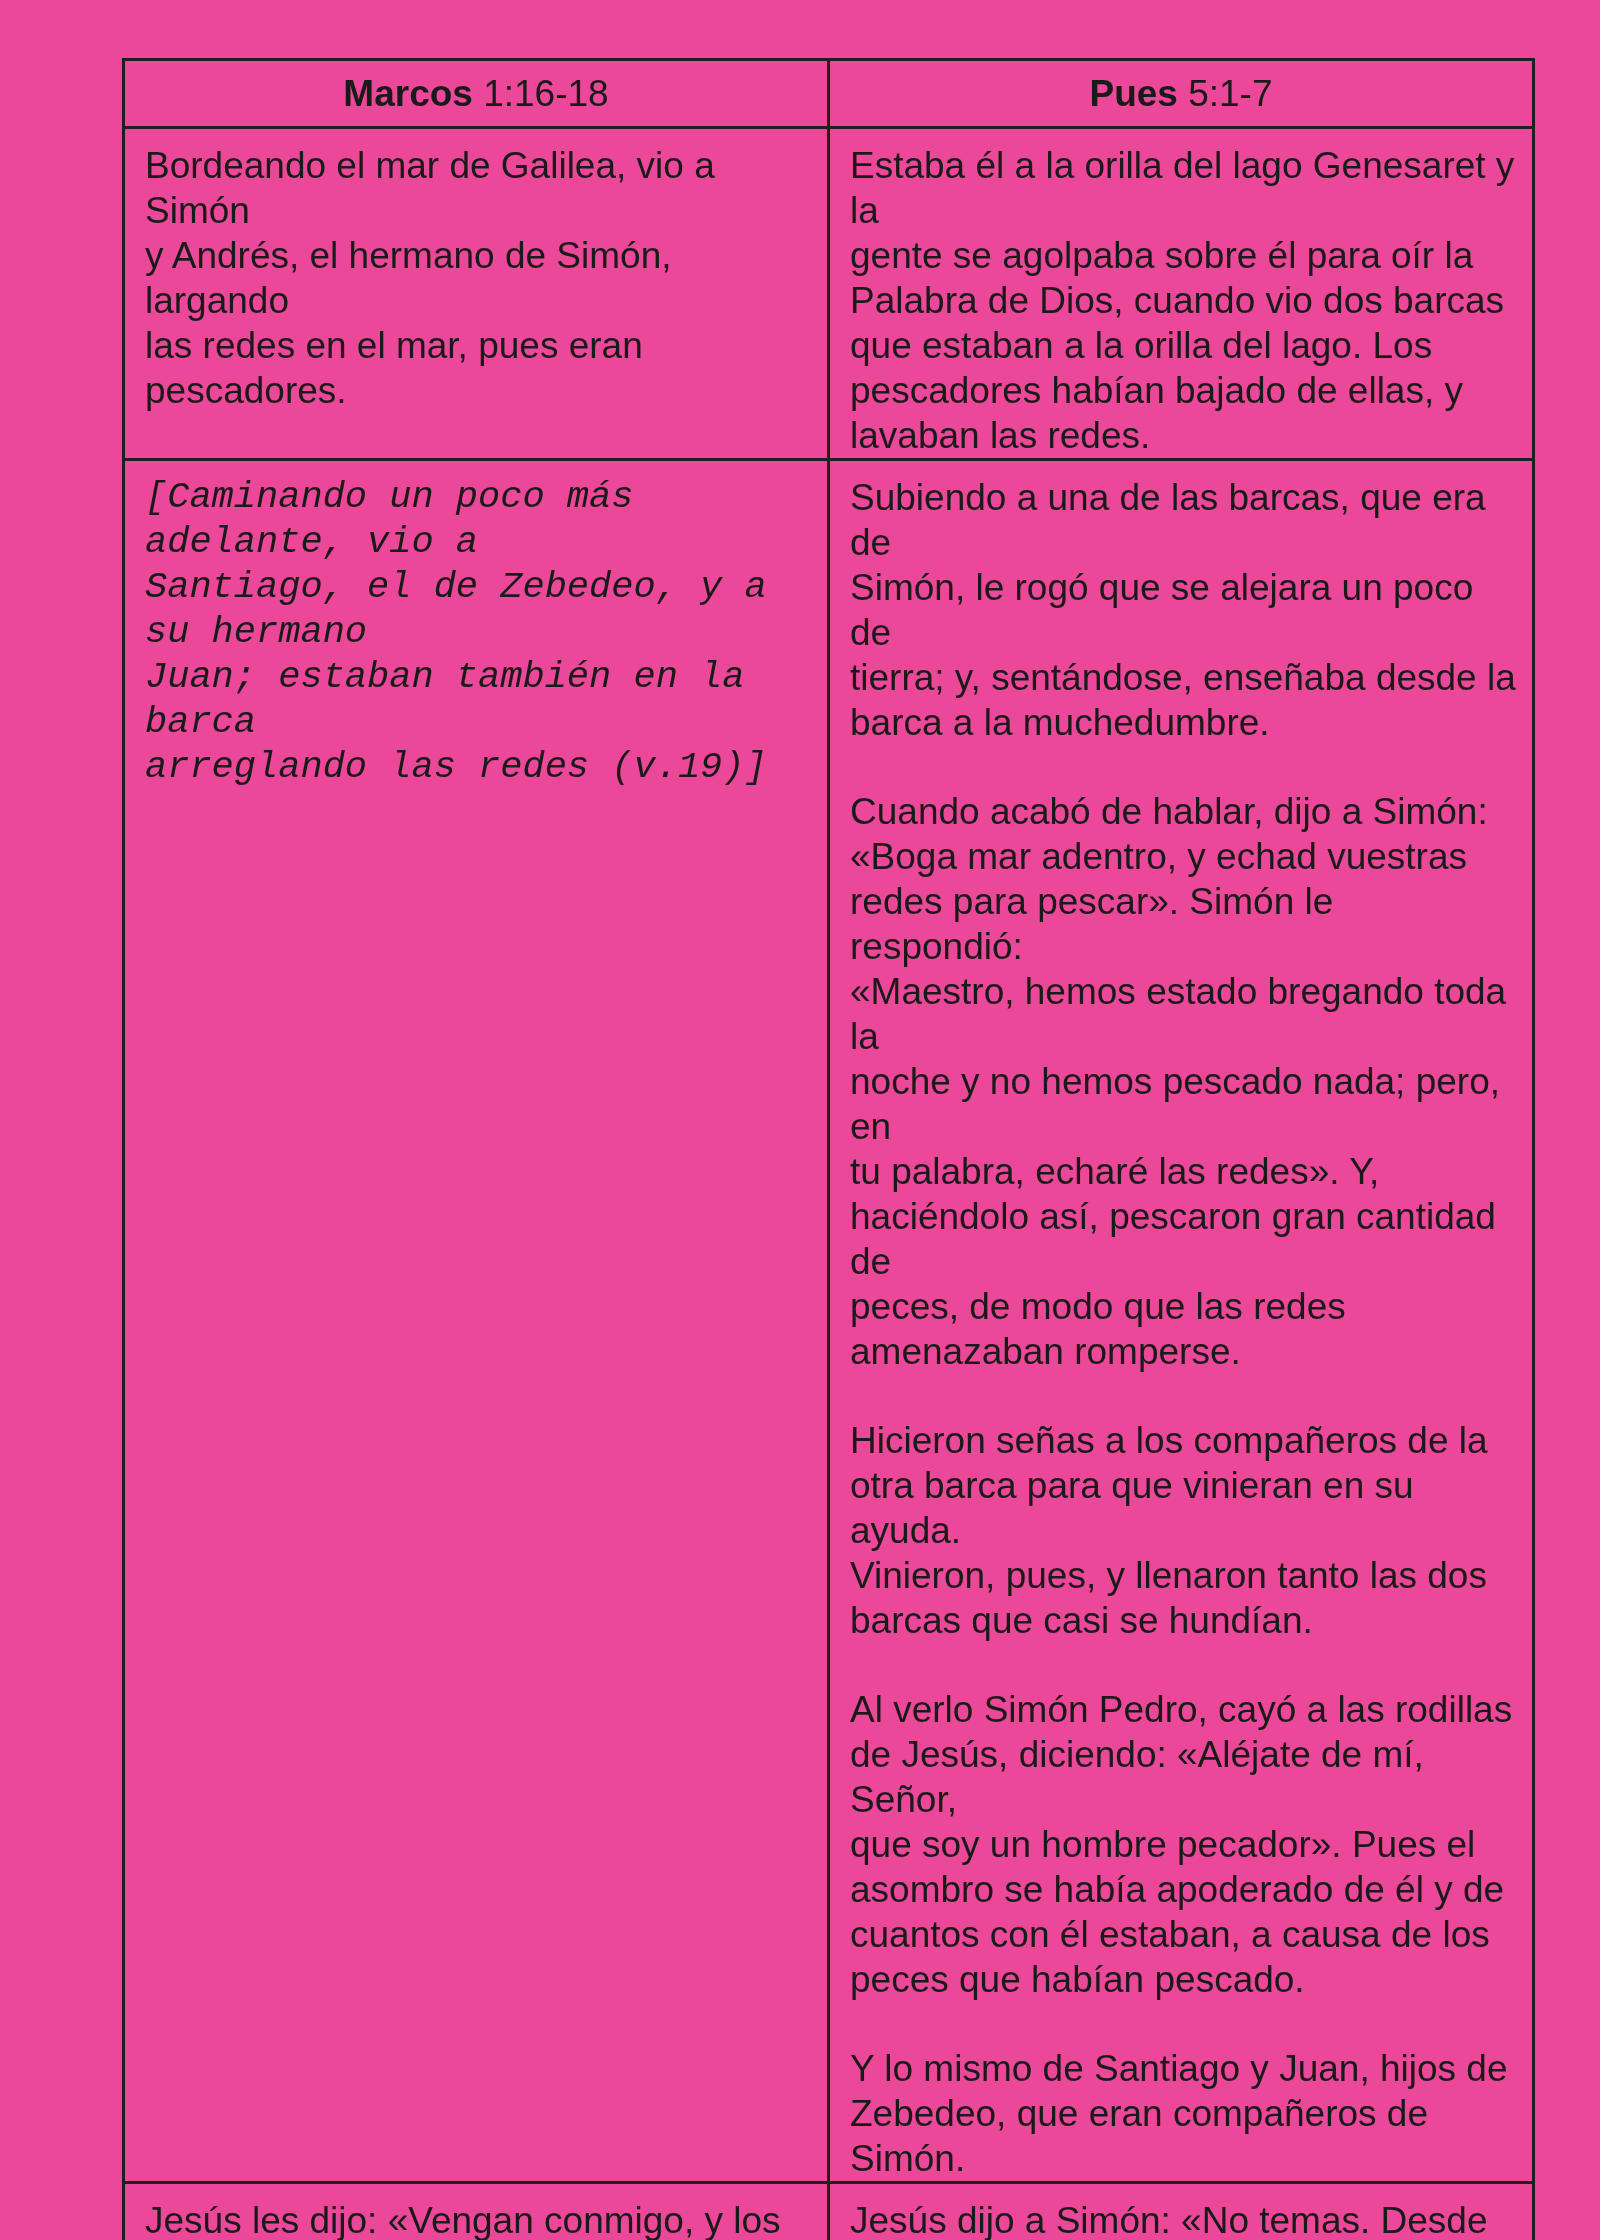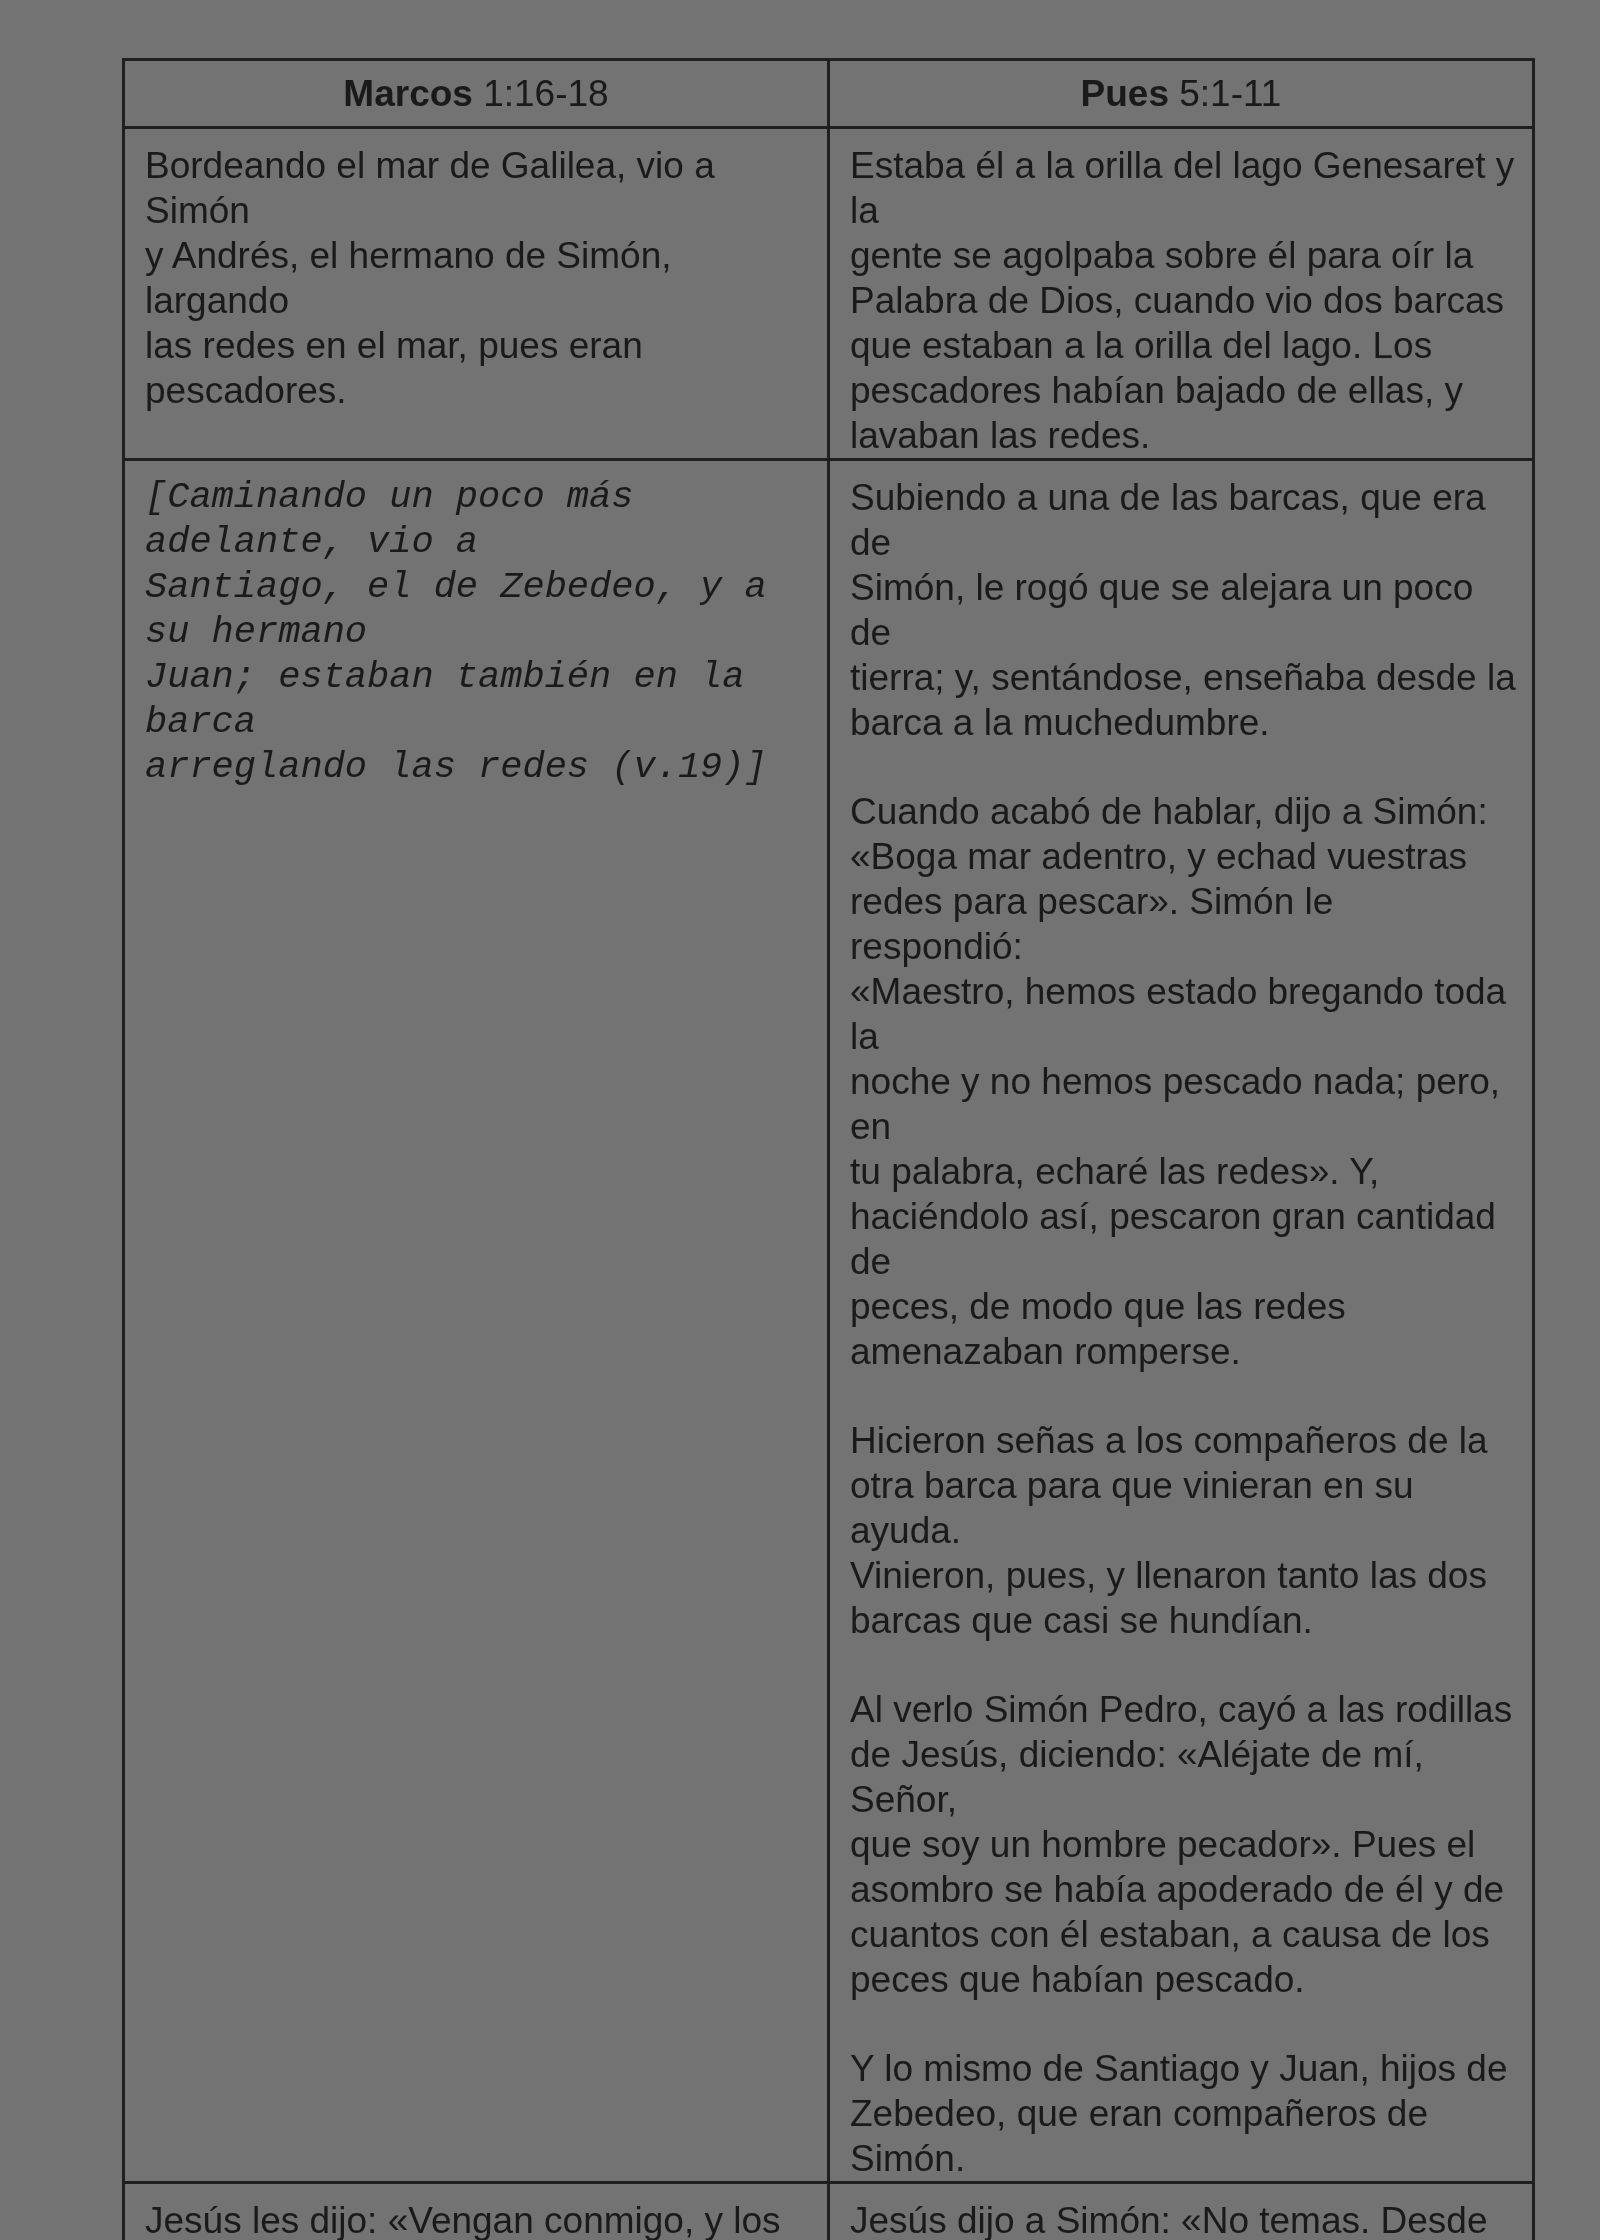--- a/index.html
+++ b/index.html
@@ -4,21 +4,21 @@
 <style>
   html, body {
     margin: 0;
     padding: 0;
     background: #ffffff;
   }
   .page {
     position: relative;
     width: 1600px;
     height: 2240px;
-    background: #737373;
+    background: #ec4899;
     font-family: "Liberation Sans", "DejaVu Sans", sans-serif;
     color: #1a1a1a;
   }
   table.compare {
     position: absolute;
     left: 122px;
     top: 58px;
     width: 1413px;
     border-collapse: collapse;
     table-layout: fixed;
@@ -62,21 +62,21 @@
       <col>
     </colgroup>
     <tbody>
         <tr style="height:68px;">
       <th>
         <span class="book">Marcos</span>
         <span class="ref">1:16-18</span>
       </th>
       <th>
         <span class="book">Pues</span>
-        <span class="ref">5:1-11</span>
+        <span class="ref">5:1-7</span>
       </th>
     </tr>
     <tr style="height:291px;">
       <td>
         <p class="para">Bordeando el mar de Galilea, vio a Simón
 y Andrés, el hermano de Simón, largando
 las redes en el mar, pues eran
 pescadores.</p>
       </td>
       <td>

